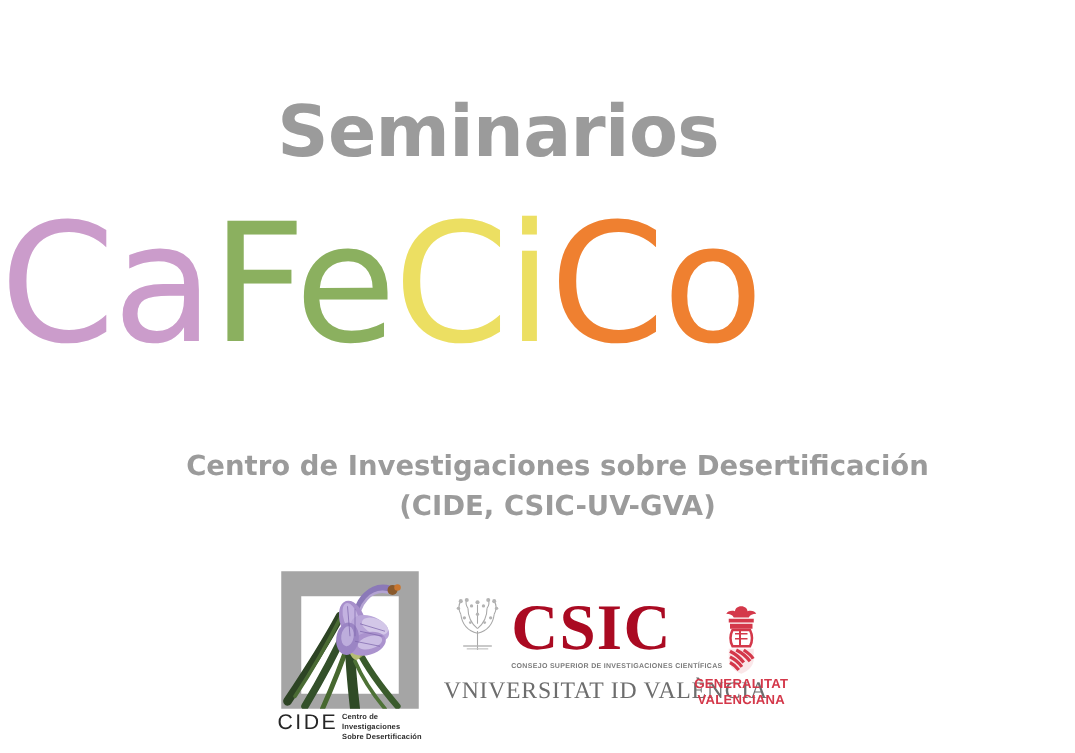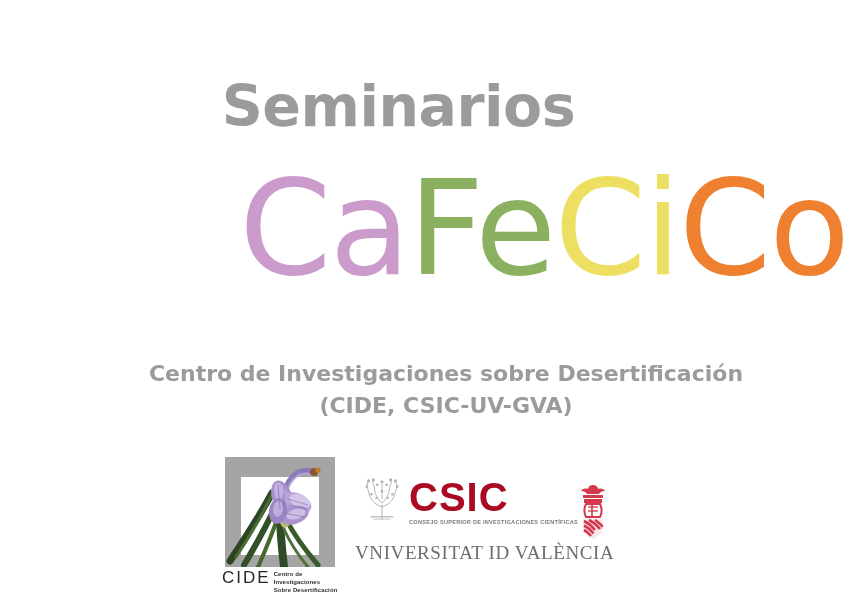--- a/index.html
+++ b/index.html
@@ -34,21 +34,21 @@
     color: #9b9b9b;
     line-height: 1;
   }
 
   
   .wordmark {
     position: absolute;
     top: 162px;
     left: 0;
     width: 848px;
-    text-align: right;
+    text-align: left;
     line-height: 1;
     white-space: nowrap;
   }
   .wordmark .syl {
     font-family: "DejaVu Sans", sans-serif;
     font-weight: normal;
     font-size: 132px;
     letter-spacing: -2px;
   }
   .syl-ca { color: #cb9ccb; }
@@ -150,23 +150,23 @@
   .csic-row {
     position: absolute;
     left: 6px;
     top: 14px;
     display: flex;
     align-items: flex-start;
   }
   .csic-seal { width: 42px; height: 44px; }
   .csic-text { margin-left: 6px; }
   .csic-word {
-    font-family: Liberation Sans, sans-serif;
-    font-weight: bold;
-    font-size: 40px;
+    font-family: Liberation Serif, serif;
+    font-weight: bold;
+    font-size: 52px;
     letter-spacing: 1px;
     color: #aa0a22;
     line-height: 0.95;
   }
   .csic-tagline {
     font-family: "Liberation Sans", sans-serif;
     font-size: 5.6px;
     font-weight: bold;
     letter-spacing: 0.25px;
     color: #7b7b7b;
@@ -346,16 +346,20 @@
           <path d="M12,36 L32,36 L32,44 C32,50 27,54 22,56 C17,54 12,50 12,44 Z" opacity="0.12"></path>
         </g>
         <g stroke="#d4384a" stroke-width="2.6" fill="none" stroke-linecap="butt">
           <path d="M13,38 C17,40 21,43 24,47"></path>
           <path d="M13,42.5 C17,44.5 20,47 22.5,50.5"></path>
           <path d="M13,47 C16,48.5 18,50.5 20,53"></path>
           <path d="M18,37 C22,39 26,42 29,46"></path>
           <path d="M24,37 C27,39 30,41 31.5,44"></path>
         </g>
       </svg>
+      <div class="gva-text">
+        <span>GENERALITAT</span><br>
+        <span>VALENCIANA</span>
+      </div>
     </div>
 
   </div>
 </div>
 
 </body></html>

